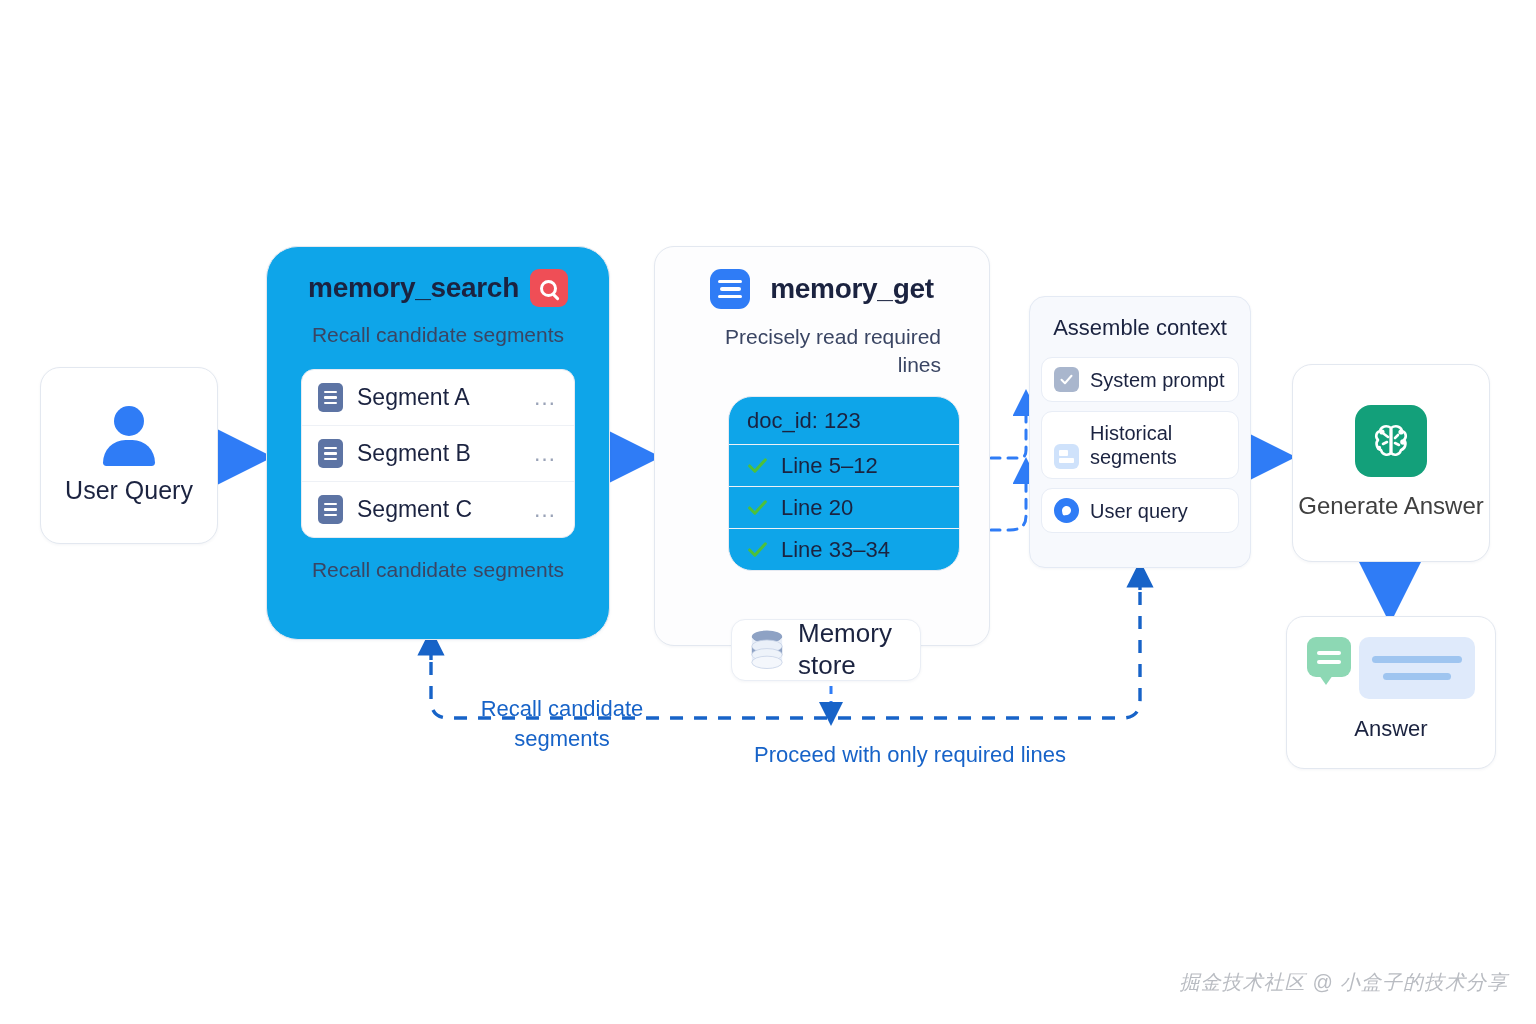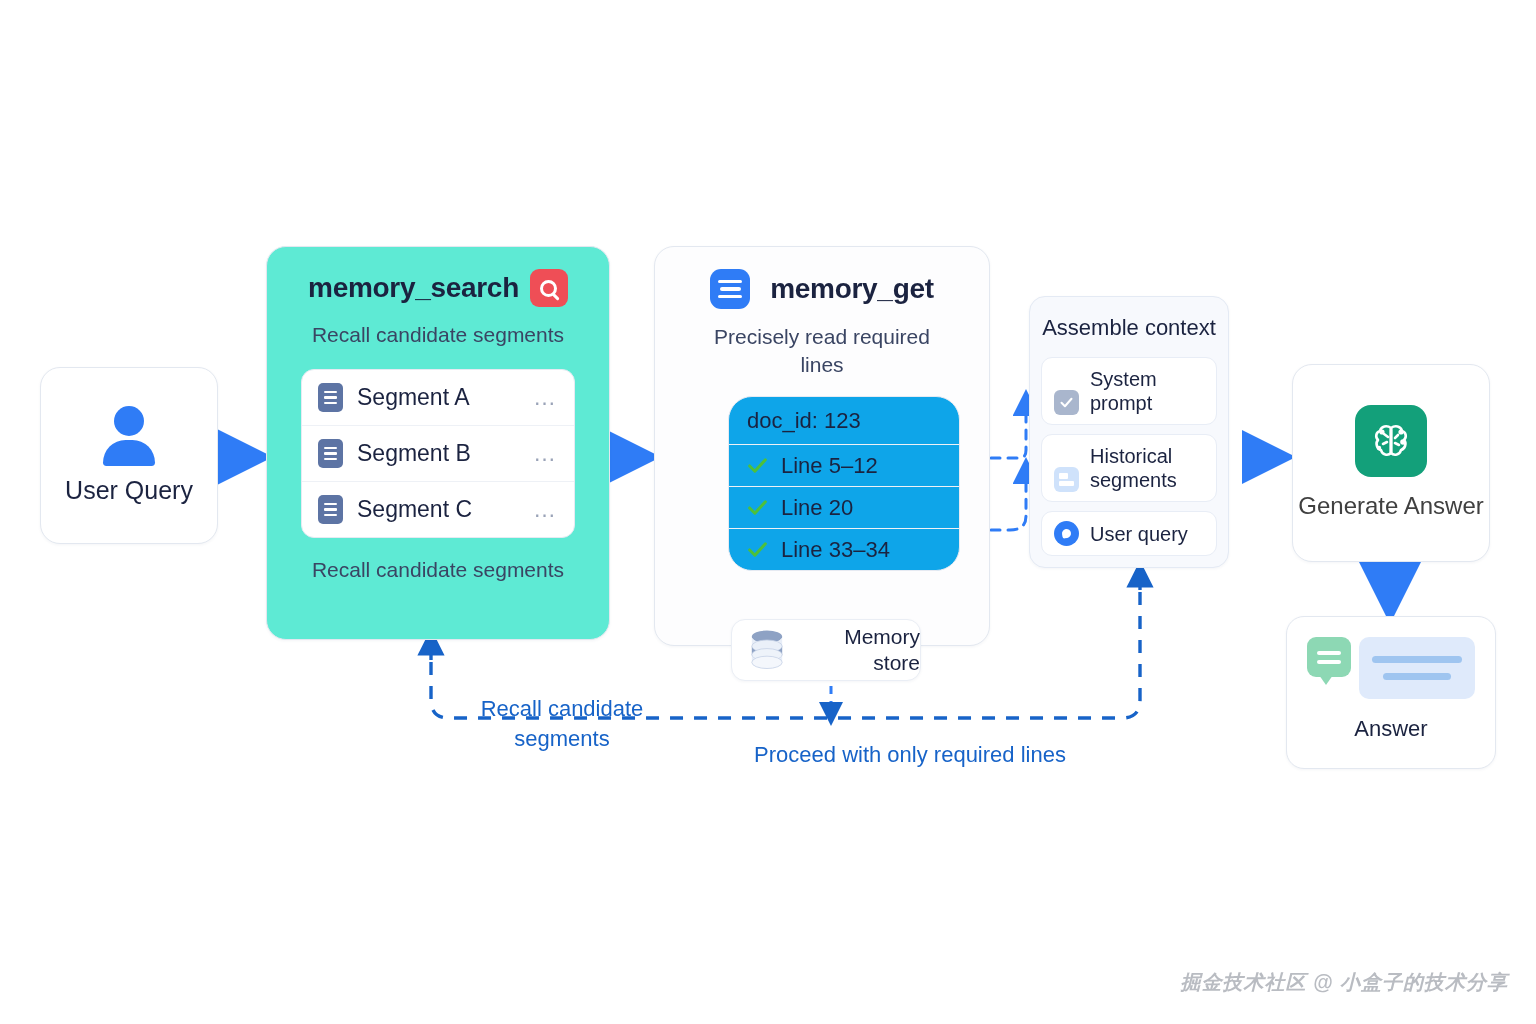--- a/index.html
+++ b/index.html
@@ -42,22 +42,22 @@
     position: absolute; left: 4px; top: 34px;
     width: 52px; height: 26px;
     background: #2f7cf6;
     border-radius: 26px 26px 4px 4px;
   }
   #user-query-label { font-size: 25px; font-weight: 400; color: #1b2340; }
 
   
   #memory-search-card {
     left: 266px; top: 246px; width: 344px; height: 394px;
-    border-radius: 20px;
-    background: #5eead4;
+    border-radius: 32px;
+    background: #0ea5e9;
   }
   #ms-title-row {
     display: flex; align-items: center; justify-content: center;
     gap: 11px; margin-top: 22px;
   }
   #ms-title { font-size: 28px; font-weight: 700; letter-spacing: -0.3px; color: #1b2340; }
   .search-icon-box {
     width: 38px; height: 38px; border-radius: 9px;
     background: #ef4e56;
     display: flex; align-items: center; justify-content: center;
@@ -114,21 +114,21 @@
   .db-icon-box {
     width: 40px; height: 40px; border-radius: 11px;
     background: #2f7cf6; flex: none;
     display: flex; flex-direction: column; align-items: center;
     justify-content: center; gap: 4px;
   }
   .db-icon-box i { display: block; width: 21px; height: 3.4px; background: #ffffff; border-radius: 2px; }
   .db-icon-box i.wide { width: 24px; }
   #mg-title { font-size: 28px; font-weight: 700; letter-spacing: -0.3px; color: #1b2340; }
   #mg-subtitle {
-    text-align: center; font-size: 21px; color: #3a4563;
+    text-align: right; font-size: 21px; color: #3a4563;
     margin: 14px 0 0; line-height: 1.35; padding: 0 48px;
   }
   #lines-box {
     position: absolute; left: 73px; top: 149px; width: 230px;
     border: 1px solid #e6eaf2; border-radius: 24px;
     background: #0ea5e9; overflow: hidden;
   }
   .lines-head {
     height: 47px; display: flex; align-items: center;
     padding: 0 18px; font-size: 22px; color: #1b2340;
@@ -143,25 +143,25 @@
   .line-label { font-size: 22px; color: #1b2340; }
 
   
   #memory-store {
     left: 731px; top: 619px; width: 190px; height: 62px;
     border-radius: 14px; display: flex; align-items: center;
     gap: 12px; padding-left: 16px;
     border-color: #eaeef5;
   }
   .cylinder { width: 38px; height: 42px; flex: none; }
-  #memory-store-label { font-size: 21px; color: #1b2340; line-height: 1.22; text-align: right; }
+  #memory-store-label { font-size: 26px; color: #1b2340; line-height: 1.22; }
 
   
   #assemble-card {
-    left: 1029px; top: 296px; width: 200px; height: 272px;
+    left: 1029px; top: 296px; width: 222px; height: 272px;
     border-radius: 16px; background: #f7f9fd;
     border-color: #e4eaf4;
   }
   #assemble-title {
     text-align: center; font-size: 22px; color: #1b2340;
     margin-top: 18px;
   }
   .ctx-row {
     margin: 0 11px 9px; background: #ffffff;
     border: 1px solid #e8edf6; border-radius: 11px;
@@ -246,21 +246,20 @@
     text-align: center; line-height: 1.35;
   }
   #label-recall { left: 452px; top: 694px; width: 220px; }
   #label-proceed { left: 700px; top: 740px; width: 420px; }
 
   
   #watermark {
     position: absolute; right: 28px; bottom: 28px;
     font-size: 20px; color: #b9bcc2; font-style: italic;
     letter-spacing: 1px;
-    font-weight: bold;
   }
 </style>
 </head>
 <body>
 
 <div id="canvas">
 
   <svg class="wires" viewBox="0 0 1536 1024">
     <defs>
       <linearGradient id="fadeBlue1" x1="0" y1="0" x2="1" y2="0">

